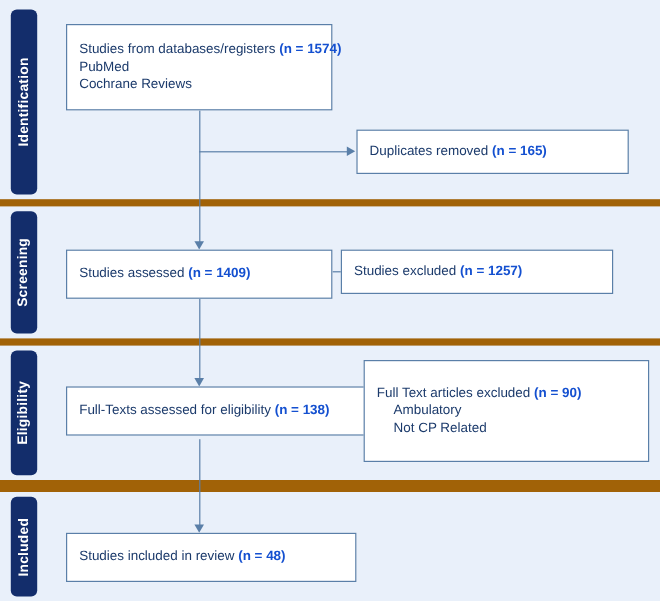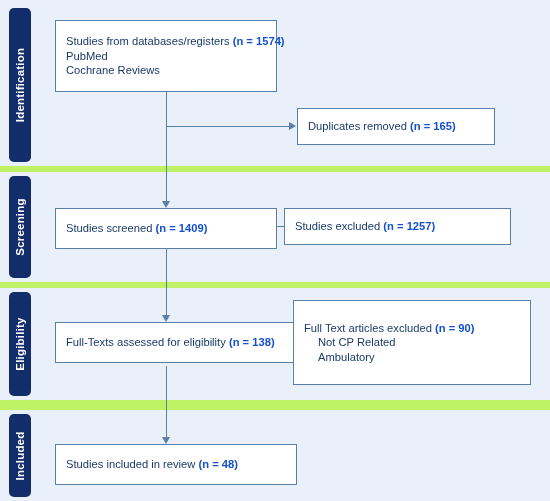--- a/index.html
+++ b/index.html
@@ -1,17 +1,17 @@
 <!DOCTYPE html>
 <html><head>
 <meta charset="utf-8">
 <style>
   html,body{margin:0;padding:0;background:#ffffff;}
   body{font-family:"Liberation Sans",sans-serif;}
-  #stage{position:relative;width:550px;height:501px;background:#bef264;overflow:hidden;}
+  #stage{position:relative;width:550px;height:501px;background:#a16207;overflow:hidden;}
 
   
   .panel{position:absolute;background:#e9f0fa;}
 
   
   .band{position:absolute;background:#132d6b;border-radius:5px;
         display:flex;align-items:center;justify-content:center;}
   .band .band-label{
         color:#ffffff;font-weight:bold;font-size:11.5px;letter-spacing:.2px;
         white-space:nowrap;transform:rotate(-90deg);transform-origin:center center;}
@@ -82,33 +82,33 @@
     <div class="box-inner">
       <div class="ln">
         <span>Studies from databases/registers</span>
          <span class="cnt">(n = 1574)</span>
       </div>
       <div class="ln">PubMed</div>
       <div class="ln">Cochrane Reviews</div>
     </div>
   </div>
 
-  <div class="box" style="left:297px;top:108px;width:198px;height:37px;">
+  <div class="box" style="left:297px;top:108px;width:227px;height:37px;">
     <div class="box-inner">
       <div class="ln">
         <span>Duplicates removed</span>
          <span class="cnt">(n = 165)</span>
       </div>
     </div>
   </div>
 
   <div class="box" style="left:55px;top:208px;width:222px;height:41px;">
     <div class="box-inner">
       <div class="ln">
-        <span>Studies screened</span>
+        <span>Studies assessed</span>
          <span class="cnt">(n = 1409)</span>
       </div>
     </div>
   </div>
 
   <div class="box" style="left:284px;top:208px;width:227px;height:37px;">
     <div class="box-inner">
       <div class="ln">
         <span>Studies excluded</span>
          <span class="cnt">(n = 1257)</span>
@@ -118,28 +118,28 @@
 
   <div class="box" style="left:55px;top:322px;width:266px;height:41px;">
     <div class="box-inner">
       <div class="ln">
         <span>Full-Texts assessed for eligibility</span>
          <span class="cnt">(n = 138)</span>
       </div>
     </div>
   </div>
 
-  <div class="box" style="left:293px;top:300px;width:238px;height:85px;">
+  <div class="box" style="left:303px;top:300px;width:238px;height:85px;">
     <div class="box-inner">
       <div class="ln">
         <span>Full Text articles excluded</span>
          <span class="cnt">(n = 90)</span>
       </div>
+      <div class="ln sub">Ambulatory</div>
       <div class="ln sub">Not CP Related</div>
-      <div class="ln sub">Ambulatory</div>
     </div>
   </div>
 
   <div class="box" style="left:55px;top:444px;width:242px;height:41px;">
     <div class="box-inner">
       <div class="ln">
         <span>Studies included in review</span>
          <span class="cnt">(n = 48)</span>
       </div>
     </div>

